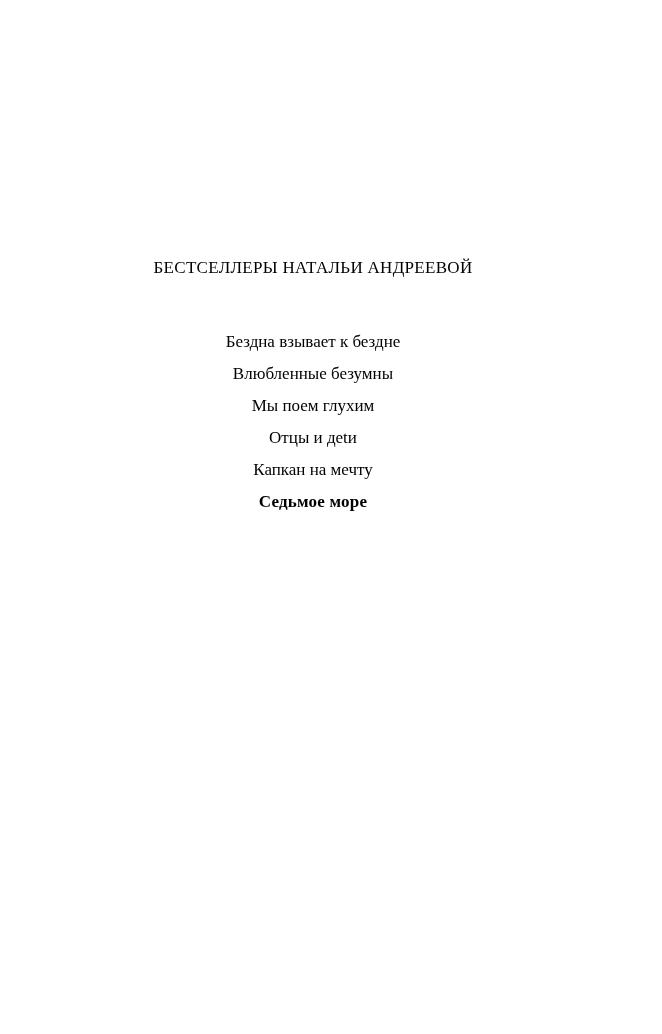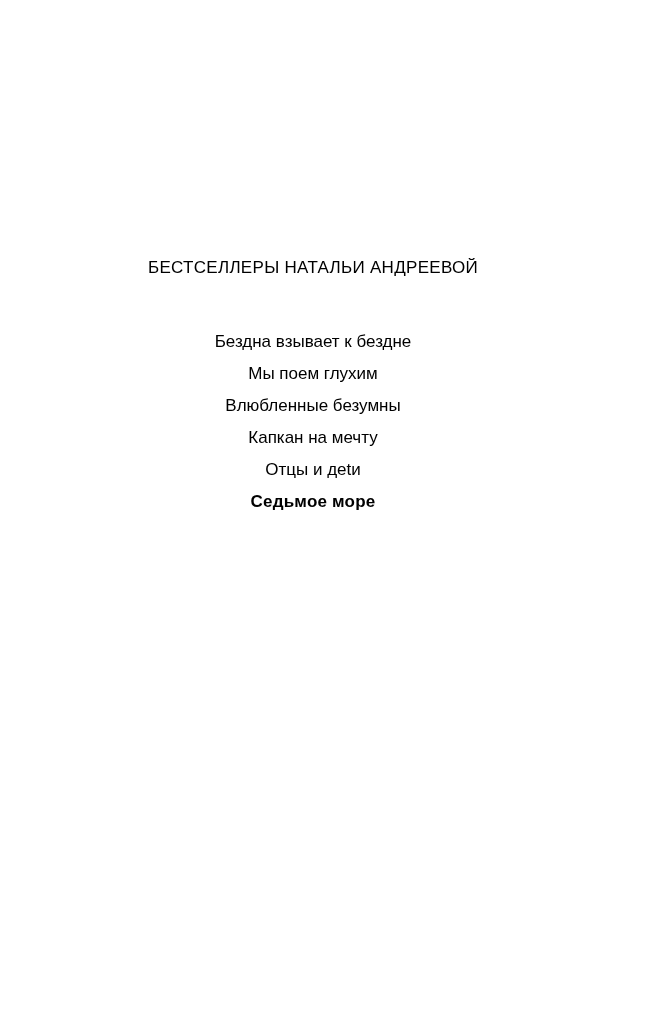--- a/index.html
+++ b/index.html
@@ -12,20 +12,21 @@
     background: #ffffff;
     font-family: "Liberation Sans", sans-serif;
     color: #000000;
     overflow: hidden;
   }
   .page {
     position: relative;
     width: 618px;
     height: 1034px;
     box-sizing: border-box;
+    font-family: Liberation Serif, serif;
   }
   .content-block {
     position: absolute;
     left: 0;
     right: 0;
     top: 258px;
   }
   .series-heading {
     text-align: center;
     font-size: 17px;
@@ -55,20 +56,20 @@
   }
 </style>
 </head>
 <body>
 
 <div class="page">
   <div class="content-block">
     <div class="series-heading">БЕСТСЕЛЛЕРЫ НАТАЛЬИ АНДРЕЕВОЙ</div>
     <ul class="titles-list">
       <li>Бездна взывает к бездне</li>
+      <li>Влюбленные безумны</li>
       <li>Мы поем глухим</li>
-      <li>Влюбленные безумны</li>
+      <li>Отцы и деtи</li>
       <li>Капкан на мечту</li>
-      <li>Отцы и деtи</li>
       <li class="current">Седьмое море</li>
     </ul>
   </div>
 </div>
 
 </body></html>

